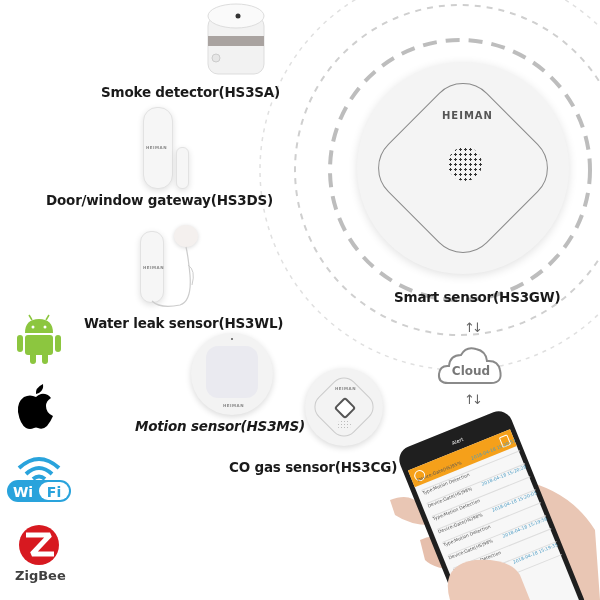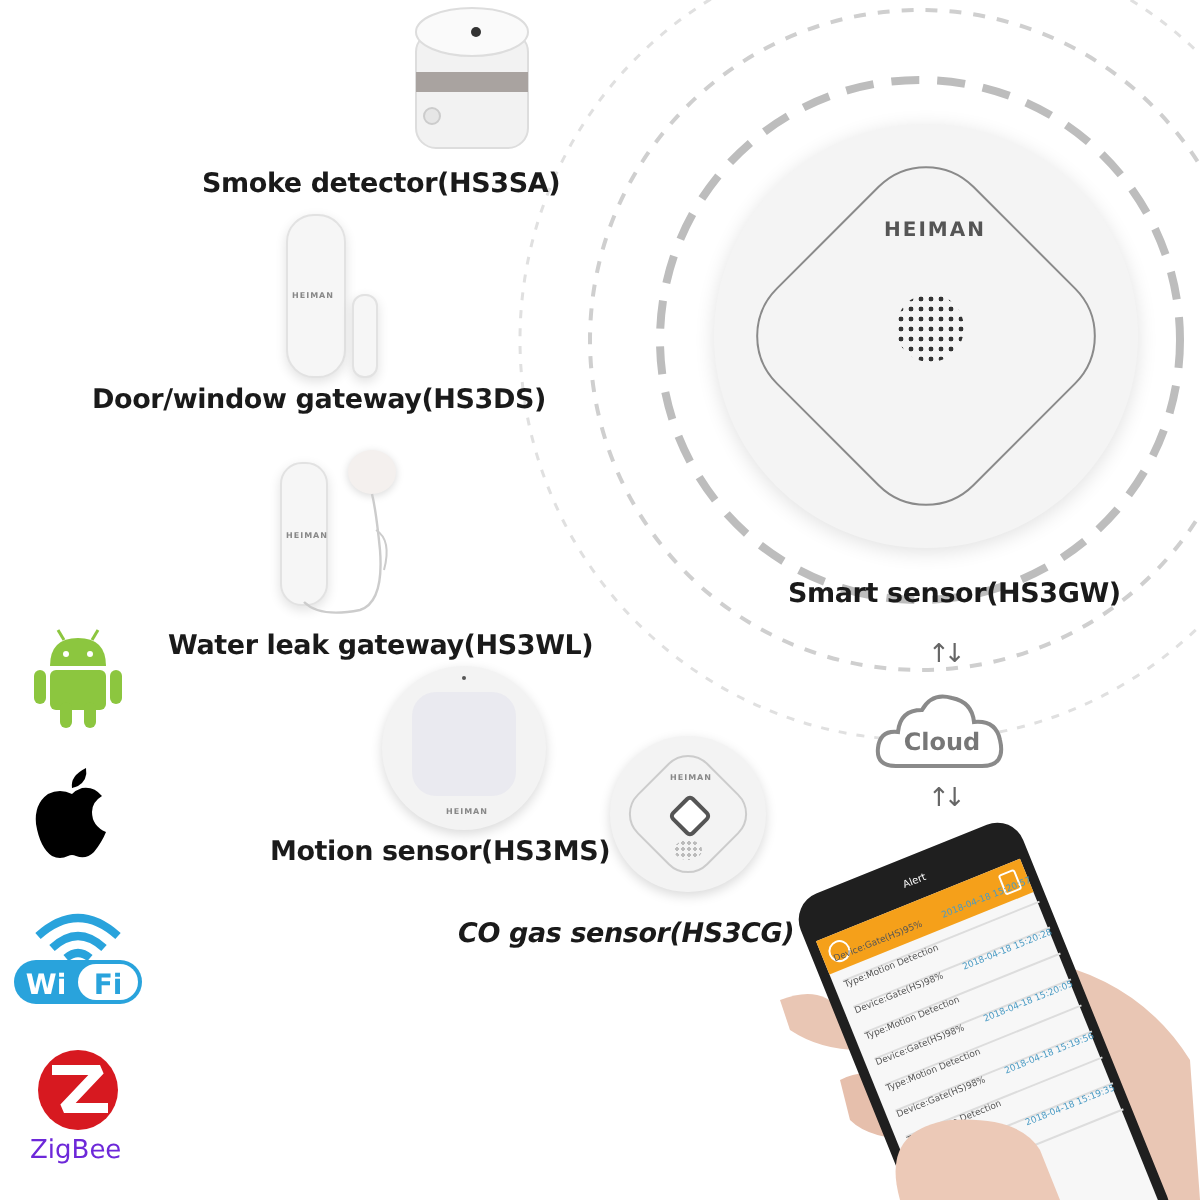--- a/index.html
+++ b/index.html
@@ -7,21 +7,21 @@
          font-family:"DejaVu Sans", sans-serif; }
   .abs { position:absolute; }
   .label { position:absolute; font-weight:bold; font-size:13.5px; color:#1a1a1a; white-space:nowrap; letter-spacing:-0.2px;text-align:right; }
   .waves { position:absolute; left:0; top:0; }
   .device-white { background:#f6f6f6; border:1px solid #e2e2e2; box-shadow:0 2px 6px rgba(0,0,0,0.12); }
   .brandtxt { position:absolute; font-size:6px; color:#888; font-weight:bold; letter-spacing:0.5px; }
   .gw-brand { font-size:10px; color:#555; font-weight:bold; letter-spacing:1px; }
   .phone { position:absolute; }
   .cloud-text { font-size:12px; fill:#777; font-weight:bold; font-family:"DejaVu Sans", sans-serif; }
   .arrows { position:absolute; font-size:13px; color:#666; letter-spacing:-3px; }
-  .zig-text { position:absolute; font-weight:normal; font-size:13px; color:#6d28d9; }
+  .zig-text { position:absolute; font-weight:bold; font-size:13px; color:#404040; }
 </style>
 </head>
 <body>
 
 <svg class="waves" width="600" height="600" viewBox="0 0 600 600">
   <circle cx="460" cy="170" r="130" fill="none" stroke="#bdbdbd" stroke-width="4" stroke-dasharray="14 9"></circle>
   <circle cx="460" cy="170" r="165" fill="none" stroke="#cfcfcf" stroke-width="2" stroke-dasharray="6 6"></circle>
   <circle cx="460" cy="170" r="200" fill="none" stroke="#e0e0e0" stroke-width="1.5" stroke-dasharray="4 5"></circle>
 </svg>
 
@@ -45,36 +45,36 @@
 
 <div class="abs" style="left:140px; top:225px; width:65px; height:85px;">
   <div class="abs device-white" style="left:0; top:6px; width:22px; height:70px; border-radius:11px;"></div>
   <div class="abs" style="left:34px; top:0; width:24px; height:22px; border-radius:50%; background:#f4f0ee; box-shadow:0 1px 4px rgba(0,0,0,0.15);"></div>
   <svg class="abs" style="left:0; top:0;" width="65" height="85">
     <path d="M12 76 Q20 84 40 80 Q52 76 50 50 Q48 30 46 22" fill="none" stroke="#ccc" stroke-width="1.2"></path>
     <path d="M48 40 Q56 45 52 60" fill="none" stroke="#ccc" stroke-width="1"></path>
   </svg>
   <div class="brandtxt" style="left:3px; top:40px; font-size:4px;">HEIMAN</div>
 </div>
-<div class="label" style="left:84px; top:315px;">Water leak gateway(HS3WL)</div>
+<div class="label" style="left:84px; top:315px;">Water leak sensor(HS3WL)</div>
 
 <div class="abs" style="left:191px; top:333px; width:82px; height:82px; border-radius:50%; background:#f3f3f3; box-shadow:0 2px 6px rgba(0,0,0,0.15);">
   <div class="abs" style="left:15px; top:13px; width:52px; height:52px; border-radius:12px; background:#eaeaf0;"></div>
   <div class="abs" style="left:40px; top:5px; width:2px; height:2px; border-radius:50%; background:#555;"></div>
   <div class="brandtxt" style="left:32px; top:70px; font-size:4px;">HEIMAN</div>
 </div>
-<div class="label" style="left:135px; top:418px;">Motion sensor(HS3MS)</div>
+<div class="label" style="left:135px; top:418px;font-style:italic;">Motion sensor(HS3MS)</div>
 
 <div class="abs" style="left:305px; top:368px; width:78px; height:78px; border-radius:50%; background:#f3f3f3; box-shadow:0 2px 6px rgba(0,0,0,0.15);">
   <div class="abs" style="left:14px; top:14px; width:48px; height:48px; border-radius:14px; border:1px solid #ccc; transform:rotate(45deg);"></div>
   <div class="abs" style="left:32px; top:32px; width:12px; height:12px; border-radius:3px; border:2px solid #555; transform:rotate(45deg); background:#fff;"></div>
   <div class="abs" style="left:32px; top:52px; width:14px; height:10px; border-radius:50%; background:radial-gradient(#bbb 1px, transparent 1px); background-size:3px 3px;"></div>
   <div class="brandtxt" style="left:30px; top:18px; font-size:4px;">HEIMAN</div>
 </div>
-<div class="label" style="left:229px; top:459px;font-style:italic;">CO gas sensor(HS3CG)</div>
+<div class="label" style="left:229px; top:459px;">CO gas sensor(HS3CG)</div>
 
 <div class="abs" style="left:357px; top:62px; width:212px; height:212px; border-radius:50%; background:#f4f4f4; box-shadow:0 2px 10px rgba(0,0,0,0.12);">
   <div class="abs" style="left:36px; top:36px; width:138px; height:138px; border-radius:34px; border:1.2px solid #8a8a8a; transform:rotate(45deg);"></div>
   <div class="abs gw-brand" style="left:85px; top:48px;">HEIMAN</div>
   <div class="abs" style="left:91px; top:85px; width:34px; height:34px; border-radius:50%;
        background:radial-gradient(#333 1.2px, transparent 1.3px); background-size:5px 5px;"></div>
 </div>
 <div class="label" style="left:394px; top:289px;">Smart sensor(HS3GW)</div>
 
 <div class="arrows" style="left:464px; top:320px;">↑↓</div>

